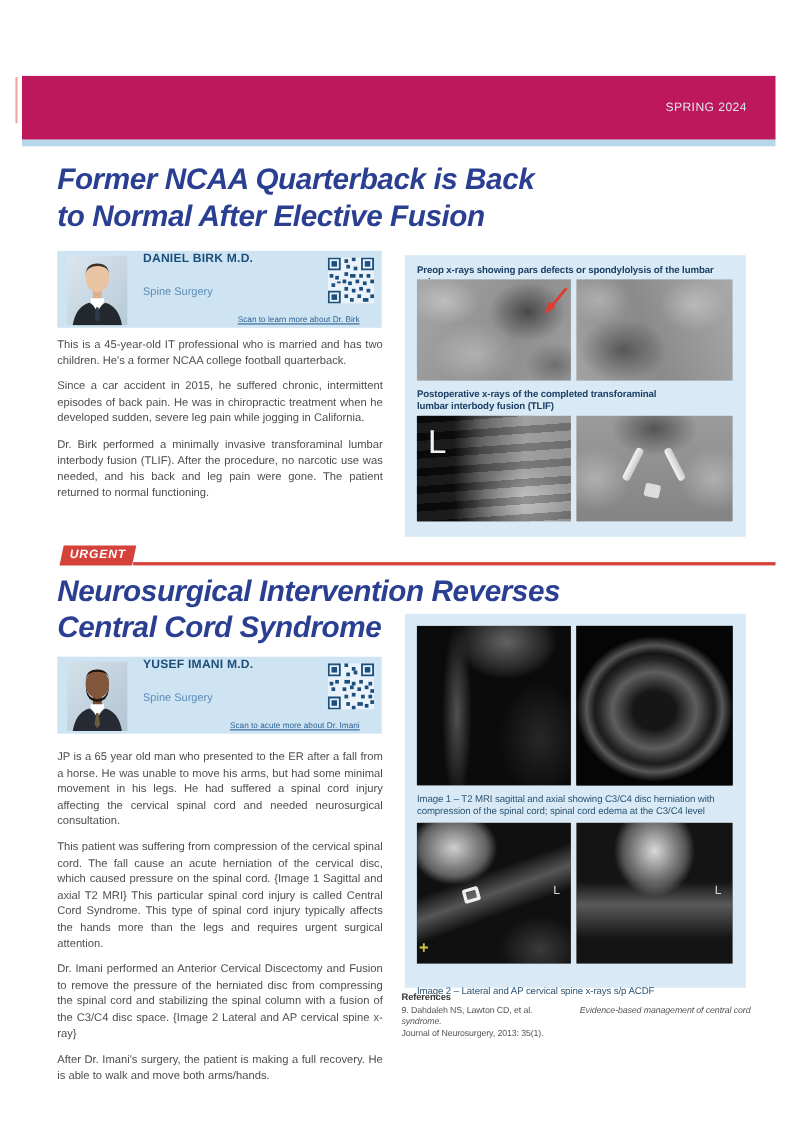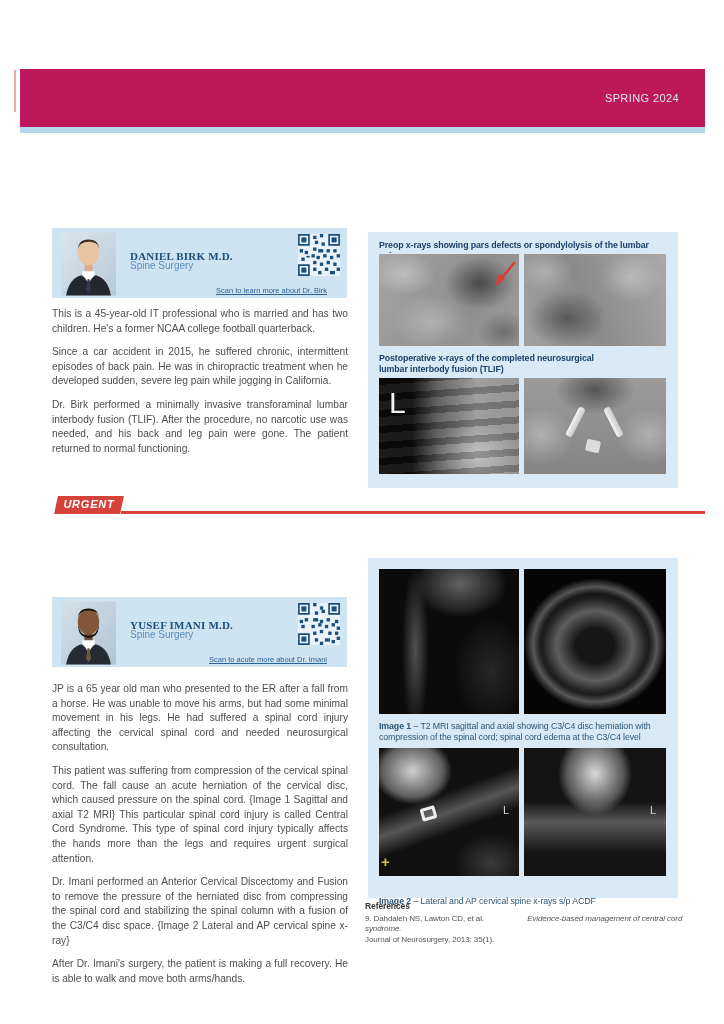--- a/index.html
+++ b/index.html
@@ -20,22 +20,22 @@
   .headline { position:absolute; left:52px; color:#2a3f92; font-size:27px; line-height:33px;
     font-weight:bold; font-style:italic; letter-spacing:-.4px; }
   #headline1 { top:147px; }
   #headline2 { top:521px; }
 
   
   .doc-card { position:absolute; left:52px; width:295px; height:70px; background:#cfe4f3; }
   #card1 { top:228px; }
   #card2 { top:597px; }
   .doc-photo { position:absolute; left:9px; top:4px; width:55px; height:64px; display:block; }
-  .doc-name { position:absolute; left:78px; top:22px; font-size:11px; font-weight:bold;
-    color:#1b4e79; letter-spacing:.2px;font-family:Liberation Serif, serif; }
+  .doc-name { position:absolute; left:78px; top:1px; font-size:11px; font-weight:bold;
+    color:#1b4e79; letter-spacing:.2px; }
   .doc-spec { position:absolute; left:78px; top:32px; font-size:10px; color:#5b8cb8; }
   .doc-qr { position:absolute; right:7px; top:6px; width:42px; height:42px; display:block; }
   .doc-scan { position:absolute; right:20px; bottom:3px; font-size:7.5px; color:#2c6293;text-decoration:underline; }
 
   
   .body-col { position:absolute; left:52px; width:296px; color:#4e4e4e;
     font-size:10.2px; line-height:14.6px; text-align:justify; }
   #body1 { top:307px; }
   #body2 { top:682px; }
   .body-col p + p { margin-top:9px; }
@@ -45,21 +45,21 @@
   #panel1 { left:368px; top:232px; width:310px; height:256px; }
   #panel2 { left:368px; top:558px; width:310px; height:340px; }
   .panel-caption { position:absolute; left:11px; width:292px; font-size:8.8px; font-weight:bold;
     color:#1c4066; line-height:11px; letter-spacing:-.1px; }
   #cap-preop { top:8px; }
   #cap-postop { top:121px; width:240px; }
   .fig-caption { position:absolute; left:11px; width:292px; font-size:8.8px; color:#2d5573;
     line-height:11px; letter-spacing:-.1px; }
   #cap-image1 { top:163px; }
   #cap-image2 { top:322px;margin-top:16px; }
-  .fig-caption b { font-weight:bold; }
+  .fig-caption b { font-weight:normal; }
 
   .xray { position:absolute; overflow:hidden; }
   
   #x1a { left:11px; top:22px; width:140px; height:92px;
     background:
       radial-gradient(50px 38px at 72% 32%, rgba(15,15,15,.55), transparent 70%),
       radial-gradient(45px 30px at 18% 22%, rgba(255,255,255,.32), transparent 70%),
       radial-gradient(55px 40px at 38% 74%, rgba(255,255,255,.28), transparent 72%),
       radial-gradient(40px 30px at 90% 85%, rgba(0,0,0,.28), transparent 70%),
       linear-gradient(115deg, #a6a6a6, #8d8d8d 60%, #9e9e9e); }
@@ -135,20 +135,24 @@
 <body>
 
 <div class="page">
 
   <div class="crop-mark"></div>
   <div class="banner">
     <span class="banner-label">SPRING 2024</span>
   </div>
   <div class="rule-light"></div>
 
+  <div class="headline" id="headline1">
+    <div>Former NCAA Quarterback is Back</div>
+    <div>to Normal After Elective Fusion</div>
+  </div>
 
   <div class="doc-card" id="card1">
     <svg class="doc-photo" viewBox="0 0 54 62">
       <defs>
         <linearGradient id="bg1" x1="0" y1="0" x2="1" y2="1">
           <stop offset="0" stop-color="#dbe6ee"></stop>
             <stop offset="1" stop-color="#b7c9d7"></stop>
         </linearGradient>
       </defs>
       <rect width="54" height="62" fill="url(#bg1)"></rect>
@@ -209,35 +213,39 @@
 
   <div class="panel" id="panel1">
     <div class="panel-caption" id="cap-preop">Preop x-rays showing pars defects or spondylolysis of the lumbar spine.</div>
     <div class="xray" id="x1a">
       <svg class="red-arrow" width="28" height="30">
         <line x1="24" y1="3" x2="9" y2="21" stroke="#e03c31" stroke-width="2.6"></line>
         <polygon points="4,27 14,20 8,15" fill="#e03c31"></polygon>
       </svg>
     </div>
     <div class="xray" id="x1b"></div>
-    <div class="panel-caption" id="cap-postop">Postoperative x-rays of the completed neurosurgical lumbar interbody fusion (TLIF)</div>
+    <div class="panel-caption" id="cap-postop">Postoperative x-rays of the completed transforaminal lumbar interbody fusion (TLIF)</div>
     <div class="xray" id="x2a">
       <span class="l-big">L</span>
     </div>
     <div class="xray" id="x2b">
       <div class="screw" id="screw-left"></div>
       <div class="screw" id="screw-right"></div>
       <div class="cage"></div>
     </div>
   </div>
 
   <div class="urgent-box"></div>
   <div class="urgent-label">URGENT</div>
   <div class="urgent-rule"></div>
 
+  <div class="headline" id="headline2">
+    <div>Neurosurgical Intervention Reverses</div>
+    <div>Central Cord Syndrome</div>
+  </div>
 
   <div class="doc-card" id="card2">
     <svg class="doc-photo" viewBox="0 0 54 62">
       <defs>
         <linearGradient id="bg2" x1="0" y1="0" x2="1" y2="1">
           <stop offset="0" stop-color="#d4e1ea"></stop>
             <stop offset="1" stop-color="#b2c4d3"></stop>
         </linearGradient>
       </defs>
       <rect width="54" height="62" fill="url(#bg2)"></rect>

